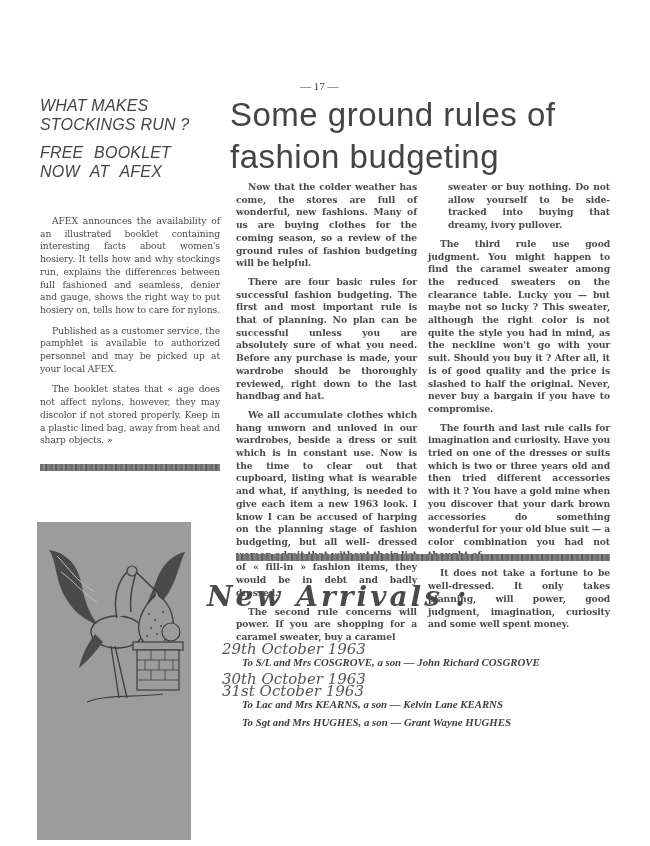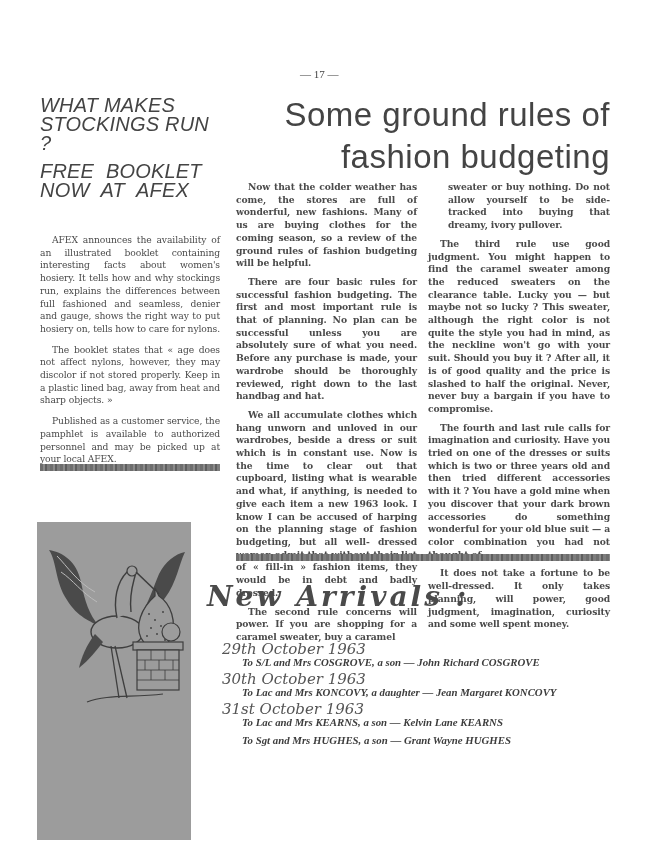--- a/index.html
+++ b/index.html
@@ -1,30 +1,30 @@
 <!DOCTYPE html>
 <html><head>
 <meta charset="utf-8">
 <style>
   html, body { margin:0; padding:0; background:#ffffff; }
   body { width:650px; height:846px; position:relative; overflow:hidden; color:#3a3a3a; }
-  .page-number { position:absolute; top:68px; left:300px; font-family:"Liberation Serif", serif; font-size:11px; color:#444; }
+  .page-number { position:absolute; top:80px; left:300px; font-family:"Liberation Serif", serif; font-size:11px; color:#444; }
 
   .left-col { position:absolute; left:40px; top:96px; width:180px; }
-  .promo-head { font-family:"Liberation Sans", sans-serif; font-style:italic; font-size:20px; line-height:19px; color:#444; letter-spacing:0.2px; margin:0 0 9px 0; text-transform:uppercase; }
+  .promo-head { font-family:"Liberation Sans", sans-serif; font-style:italic; font-size:16px; line-height:19px; color:#444; letter-spacing:0.2px; margin:0 0 9px 0; text-transform:uppercase; }
   .promo-head.second { word-spacing:6px; }
   .body-text { font-family:"DejaVu Serif", serif; font-size:9.2px; line-height:12.7px; color:#4a4a4a; text-align:justify; margin:0 0 8px 0; text-indent:12px; letter-spacing:-0.1px; }
   .left-col .body-text { margin-top:0; }
   .left-col .first { margin-top:34px; }
 
   .rule { position:absolute; height:7px; background:repeating-linear-gradient(90deg,#6e6e6e 0 3px,#8a8a8a 3px 5px,#5e5e5e 5px 7px,#7d7d7d 7px 10px); }
   .rule.left { left:40px; top:464px; width:180px; }
   .rule.bottom { left:236px; top:554px; width:374px; }
 
-  .headline { position:absolute; right:40px; top:94px; width:380px; text-align:right; font-family:"Liberation Sans", sans-serif; font-size:33px; line-height:42px; color:#444; letter-spacing:0.5px; }
+  .headline { position:absolute; right:40px; top:94px; width:380px; text-align:left; font-family:"Liberation Sans", sans-serif; font-size:33px; line-height:42px; color:#444; letter-spacing:0.5px; }
   .headline .l2 { display:block; }
 
   .mid-col { position:absolute; left:236px; top:181px; width:181px; }
   .right-col { position:absolute; left:428px; top:181px; width:182px; }
   .mid-col .body-text, .right-col .body-text { margin-bottom:6px;font-weight:bold; }
   .no-indent { text-indent:0 !important;margin-left:20px; }
 
   .stork-panel { position:absolute; left:37px; top:522px; width:154px; height:318px; background:#9c9c9c; overflow:hidden; }
   .stork-panel svg { position:absolute; left:0; top:0; }
 
@@ -35,22 +35,22 @@
 </style>
 </head>
 <body>
 
 <div class="page-number">— 17 —</div>
 
 <div class="left-col">
   <p class="promo-head">WHAT MAKES STOCKINGS RUN ?</p>
   <p class="promo-head second">FREE BOOKLET NOW AT AFEX</p>
   <p class="body-text first">AFEX announces the availability of an illustrated booklet containing interesting facts about women's hosiery. It tells how and why stockings run, explains the differences between full fashioned and seamless, denier and gauge, shows the right way to put hosiery on, tells how to care for nylons.</p>
+  <p class="body-text">Published as a customer service, the pamphlet is available to authorized personnel and may be picked up at your local AFEX.</p>
   <p class="body-text">The booklet states that « age does not affect nylons, however, they may discolor if not stored properly. Keep in a plastic lined bag, away from heat and sharp objects. »</p>
-  <p class="body-text">Published as a customer service, the pamphlet is available to authorized personnel and may be picked up at your local AFEX.</p>
 </div>
 <div class="rule left"></div>
 
 <div class="headline">
   <span class="l1">Some ground rules of</span>
   <span class="l2">fashion budgeting</span>
 </div>
 
 <div class="mid-col">
   <p class="body-text">Now that the colder weather has come, the stores are full of wonderful, new fashions. Many of us are buying clothes for the coming season, so a review of the ground rules of fashion budgeting will be helpful.</p>
@@ -121,21 +121,20 @@
 
 <div class="arrivals-title">New Arrivals :</div>
 
 <div class="arrivals">
   <div>
     <p class="arr-date">29th October 1963</p>
     <p class="arr-text">To S/L and Mrs COSGROVE, a son — John Richard COSGROVE</p>
   </div>
   <div>
     <p class="arr-date">30th October 1963</p>
-    <p class="arr-text">To Lac and Mrs KONCOVY, a daughter — Jean Margaret KONCOVY</p>
   </div>
   <div>
     <p class="arr-date">31st October 1963</p>
     <p class="arr-text">To Lac and Mrs KEARNS, a son — Kelvin Lane KEARNS</p>
   </div>
   <div>
     <p class="arr-text">To Sgt and Mrs HUGHES, a son — Grant Wayne HUGHES</p>
   </div>
 </div>
 

